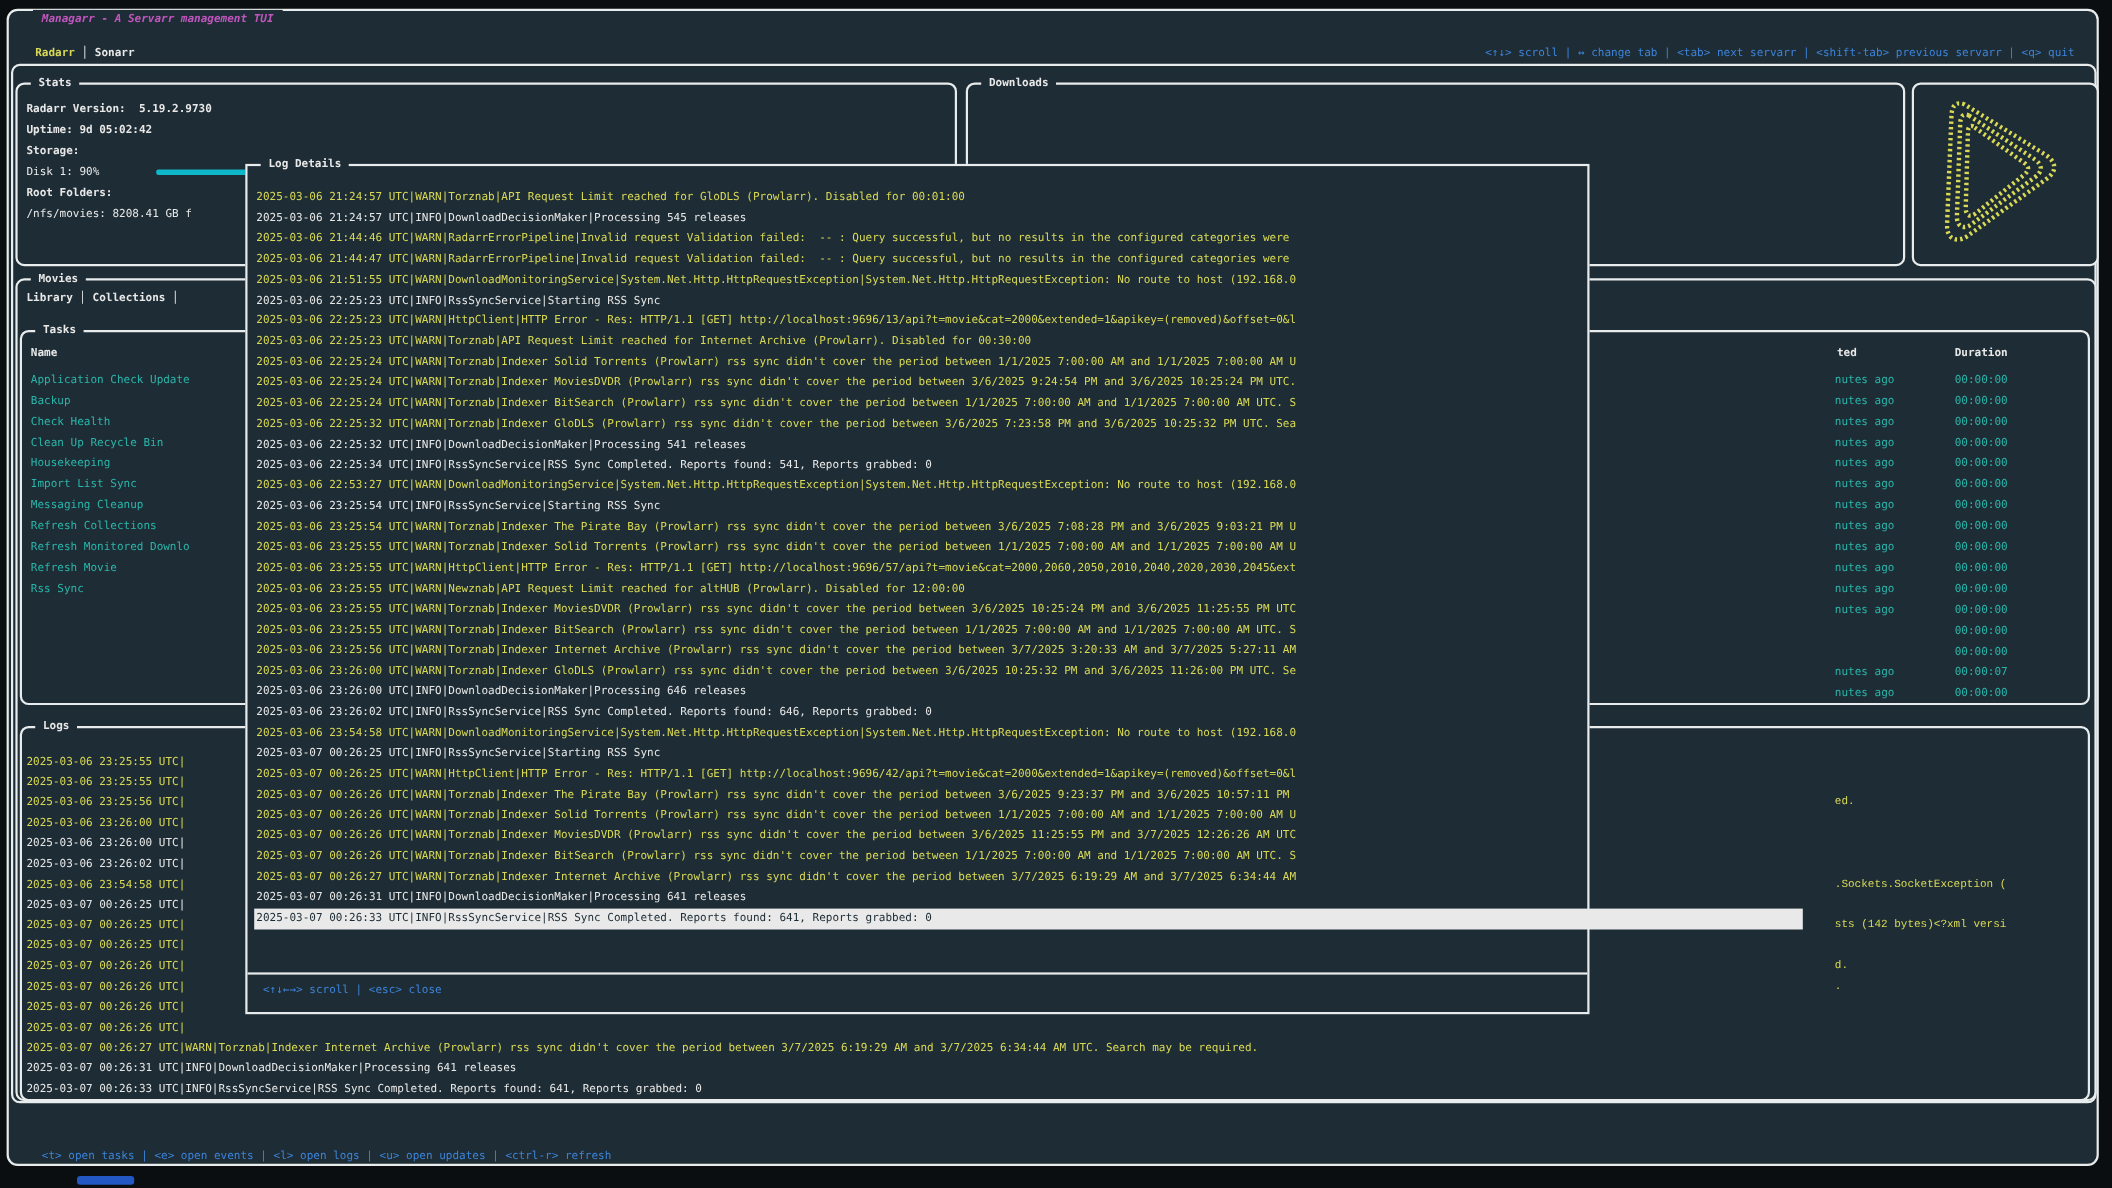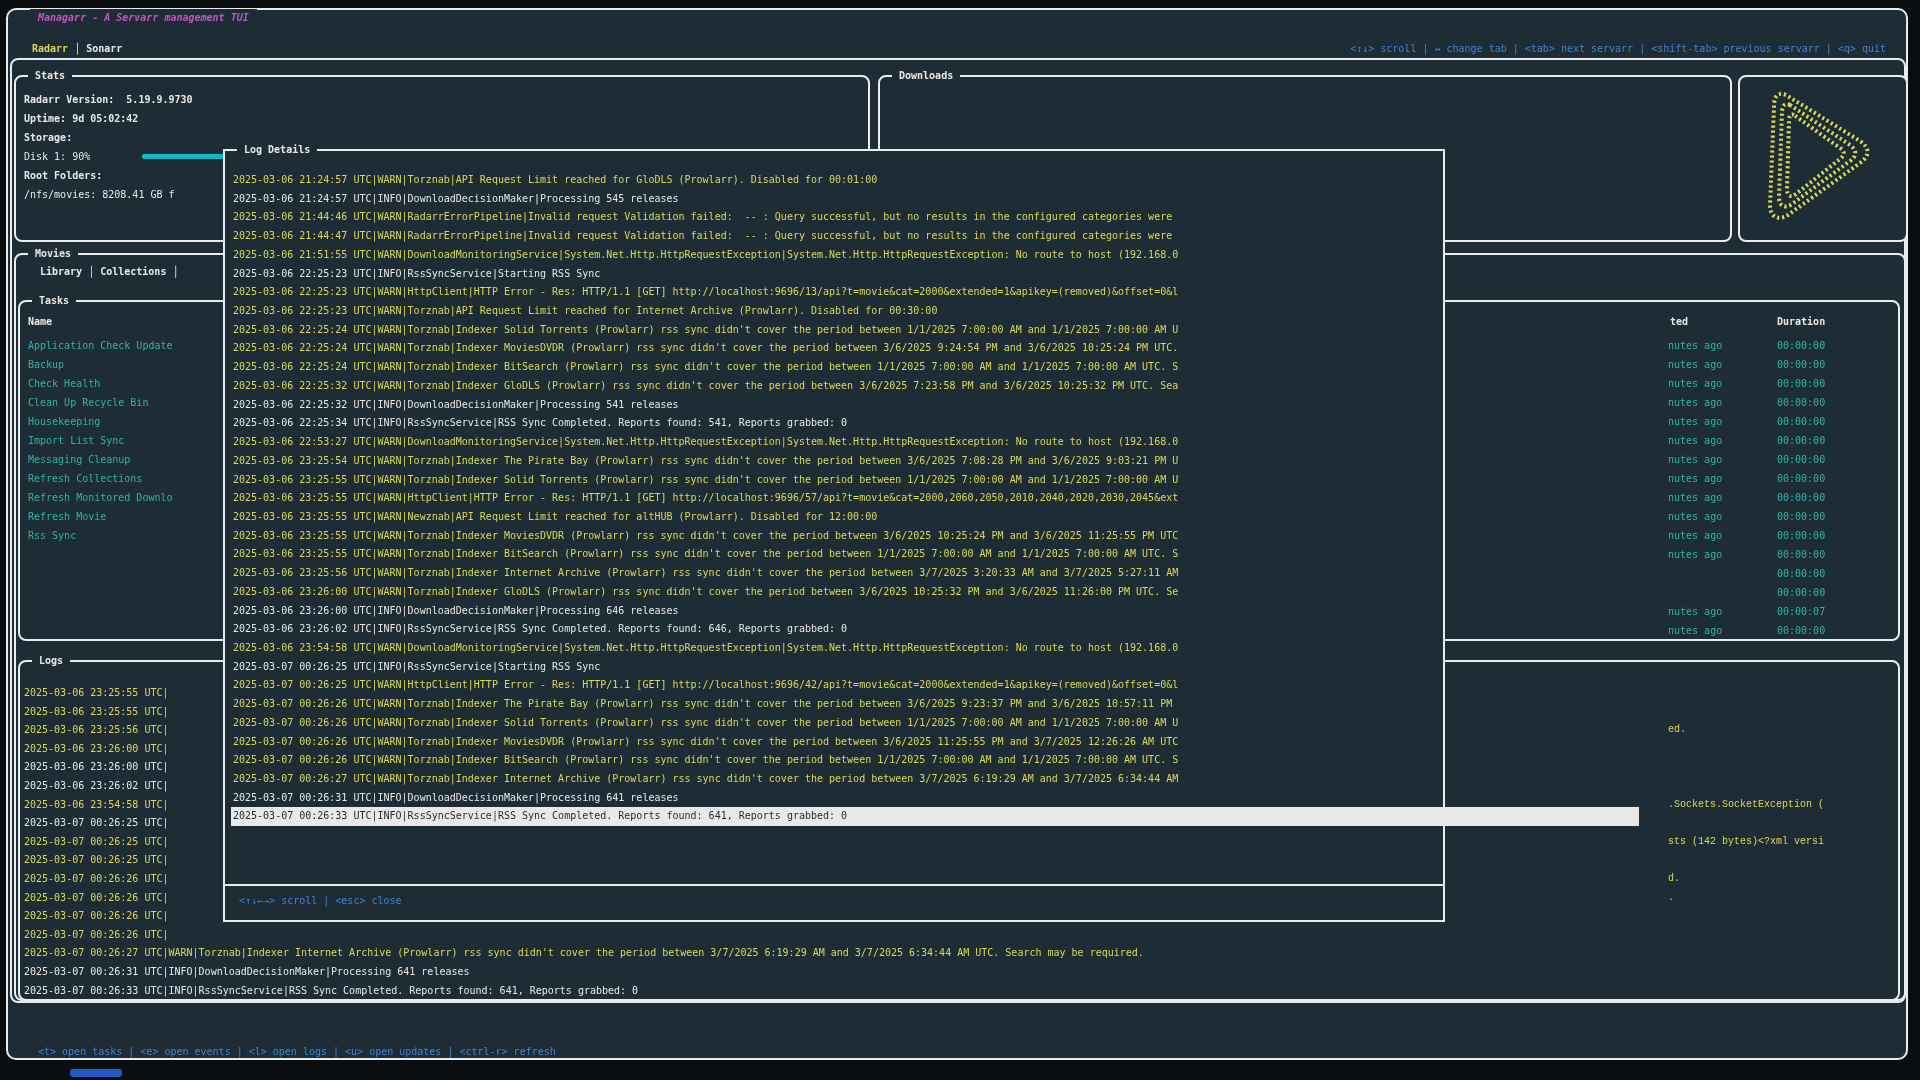--- a/index.html
+++ b/index.html
@@ -63,21 +63,21 @@
     <div class="tabbar top-tabs"><span class="tab-radarr">Radarr</span><span class="tab-sep">│</span><span class="tab-sonarr">Sonarr</span></div>
     <div class="hints" style="right:20px;top:29px;height:20px;line-height:20px;">&lt;↑↓&gt; scroll | ↔ change tab | &lt;tab&gt; next servarr | &lt;shift-tab&gt; previous servarr | &lt;q&gt; quit</div>
 
     <div class="hints bottom-bar">&lt;t&gt; open tasks | &lt;e&gt; open events | &lt;l&gt; open logs | &lt;u&gt; open updates | &lt;ctrl-r&gt; refresh</div>
   </div>
 
   <div class="content-box"></div>
 
   <div class="panel" style="left:14px;top:75px;width:856px;height:167px;">
     <div class="panel-title">Stats</div>
-    <div class="stats-line bold" style="top:13px;">Radarr Version:  5.19.9.9730</div>
+    <div class="stats-line bold" style="top:13px;">Radarr Version:  5.19.2.9730</div>
     <div class="stats-line bold" style="top:32px;">Uptime: 9d 05:02:42</div>
     <div class="stats-line bold" style="top:51px;">Storage:</div>
     <div class="stats-line" style="top:70px;">Disk 1: 90%</div>
     <div class="gauge" style="left:126px;top:77px;width:86px;"></div>
     <div class="stats-line bold" style="top:89px;">Root Folders:</div>
     <div class="stats-line" style="top:108px;">/nfs/movies: 8208.41 GB f</div>
   </div>
 
   <div class="panel" style="left:878px;top:75px;width:854px;height:167px;">
     <div class="panel-title">Downloads</div>
@@ -88,21 +88,21 @@
       <g fill="none" stroke="#d9d955" stroke-dasharray="2.2 2.8">
         <path d="M18 6 C8 2 6 10 6 18 L2 116 C2 128 10 132 20 126 L92 74 C102 67 102 59 92 52 Z" stroke-width="4"></path>
         <path d="M22 16 C16 13 14 18 14 24 L11 108 C11 117 17 120 24 115 L82 72 C89 67 89 61 82 56 Z" stroke-width="4"></path>
         <path d="M26 26 C22 24 21 28 21 32 L19 100 C19 107 23 109 28 105 L72 70 C77 66 77 62 72 59 Z" stroke-width="4"></path>
       </g>
     </svg>
   </div>
 
   <div class="panel" style="left:14px;top:253px;width:1892px;height:748px;">
     <div class="panel-title">Movies</div>
-    <div class="tabbar" style="left:24px;top:11px;font-weight:bold;"><span>Library</span><span class="tab-sep">│</span><span>Collections</span><span class="tab-sep">│</span></div>
+    <div class="tabbar" style="left:8px;top:11px;font-weight:bold;"><span>Library</span><span class="tab-sep">│</span><span>Collections</span><span class="tab-sep">│</span></div>
   </div>
 
   <div class="panel" style="left:18px;top:300px;width:1882px;height:341px;">
     <div class="panel-title">Tasks</div>
     <div class="row bold" style="position:absolute;left:8px;top:14px;">Name</div>
     <div class="row bold" style="position:absolute;left:1650px;top:14px;">ted</div>
     <div class="row bold" style="position:absolute;left:1757px;top:14px;">Duration</div>
 
     <div style="position:absolute;left:8px;top:34px;width:300px;">
 
@@ -196,20 +196,21 @@
         <div class="mrow w"><span>2025-03-06 22:25:23 UTC|INFO|RssSyncService|Starting RSS Sync</span></div>
         <div class="mrow y"><span>2025-03-06 22:25:23 UTC|WARN|HttpClient|HTTP Error - Res: HTTP/1.1 [GET] http://localhost:9696/13/api?t=movie&amp;cat=2000&amp;extended=1&amp;apikey=(removed)&amp;offset=0&amp;l</span></div>
         <div class="mrow y"><span>2025-03-06 22:25:23 UTC|WARN|Torznab|API Request Limit reached for Internet Archive (Prowlarr). Disabled for 00:30:00</span></div>
         <div class="mrow y"><span>2025-03-06 22:25:24 UTC|WARN|Torznab|Indexer Solid Torrents (Prowlarr) rss sync didn't cover the period between 1/1/2025 7:00:00 AM and 1/1/2025 7:00:00 AM U</span></div>
         <div class="mrow y"><span>2025-03-06 22:25:24 UTC|WARN|Torznab|Indexer MoviesDVDR (Prowlarr) rss sync didn't cover the period between 3/6/2025 9:24:54 PM and 3/6/2025 10:25:24 PM UTC.</span></div>
         <div class="mrow y"><span>2025-03-06 22:25:24 UTC|WARN|Torznab|Indexer BitSearch (Prowlarr) rss sync didn't cover the period between 1/1/2025 7:00:00 AM and 1/1/2025 7:00:00 AM UTC. S</span></div>
         <div class="mrow y"><span>2025-03-06 22:25:32 UTC|WARN|Torznab|Indexer GloDLS (Prowlarr) rss sync didn't cover the period between 3/6/2025 7:23:58 PM and 3/6/2025 10:25:32 PM UTC. Sea</span></div>
         <div class="mrow w"><span>2025-03-06 22:25:32 UTC|INFO|DownloadDecisionMaker|Processing 541 releases</span></div>
         <div class="mrow w"><span>2025-03-06 22:25:34 UTC|INFO|RssSyncService|RSS Sync Completed. Reports found: 541, Reports grabbed: 0</span></div>
         <div class="mrow y"><span>2025-03-06 22:53:27 UTC|WARN|DownloadMonitoringService|System.Net.Http.HttpRequestException|System.Net.Http.HttpRequestException: No route to host (192.168.0</span></div>
+        <div class="mrow w"><span>2025-03-06 23:25:54 UTC|INFO|RssSyncService|Starting RSS Sync</span></div>
         <div class="mrow y"><span>2025-03-06 23:25:54 UTC|WARN|Torznab|Indexer The Pirate Bay (Prowlarr) rss sync didn't cover the period between 3/6/2025 7:08:28 PM and 3/6/2025 9:03:21 PM U</span></div>
         <div class="mrow y"><span>2025-03-06 23:25:55 UTC|WARN|Torznab|Indexer Solid Torrents (Prowlarr) rss sync didn't cover the period between 1/1/2025 7:00:00 AM and 1/1/2025 7:00:00 AM U</span></div>
         <div class="mrow y"><span>2025-03-06 23:25:55 UTC|WARN|HttpClient|HTTP Error - Res: HTTP/1.1 [GET] http://localhost:9696/57/api?t=movie&amp;cat=2000,2060,2050,2010,2040,2020,2030,2045&amp;ext</span></div>
         <div class="mrow y"><span>2025-03-06 23:25:55 UTC|WARN|Newznab|API Request Limit reached for altHUB (Prowlarr). Disabled for 12:00:00</span></div>
         <div class="mrow y"><span>2025-03-06 23:25:55 UTC|WARN|Torznab|Indexer MoviesDVDR (Prowlarr) rss sync didn't cover the period between 3/6/2025 10:25:24 PM and 3/6/2025 11:25:55 PM UTC</span></div>
         <div class="mrow y"><span>2025-03-06 23:25:55 UTC|WARN|Torznab|Indexer BitSearch (Prowlarr) rss sync didn't cover the period between 1/1/2025 7:00:00 AM and 1/1/2025 7:00:00 AM UTC. S</span></div>
         <div class="mrow y"><span>2025-03-06 23:25:56 UTC|WARN|Torznab|Indexer Internet Archive (Prowlarr) rss sync didn't cover the period between 3/7/2025 3:20:33 AM and 3/7/2025 5:27:11 AM</span></div>
         <div class="mrow y"><span>2025-03-06 23:26:00 UTC|WARN|Torznab|Indexer GloDLS (Prowlarr) rss sync didn't cover the period between 3/6/2025 10:25:32 PM and 3/6/2025 11:26:00 PM UTC. Se</span></div>
         <div class="mrow w"><span>2025-03-06 23:26:00 UTC|INFO|DownloadDecisionMaker|Processing 646 releases</span></div>
         <div class="mrow w"><span>2025-03-06 23:26:02 UTC|INFO|RssSyncService|RSS Sync Completed. Reports found: 646, Reports grabbed: 0</span></div>

